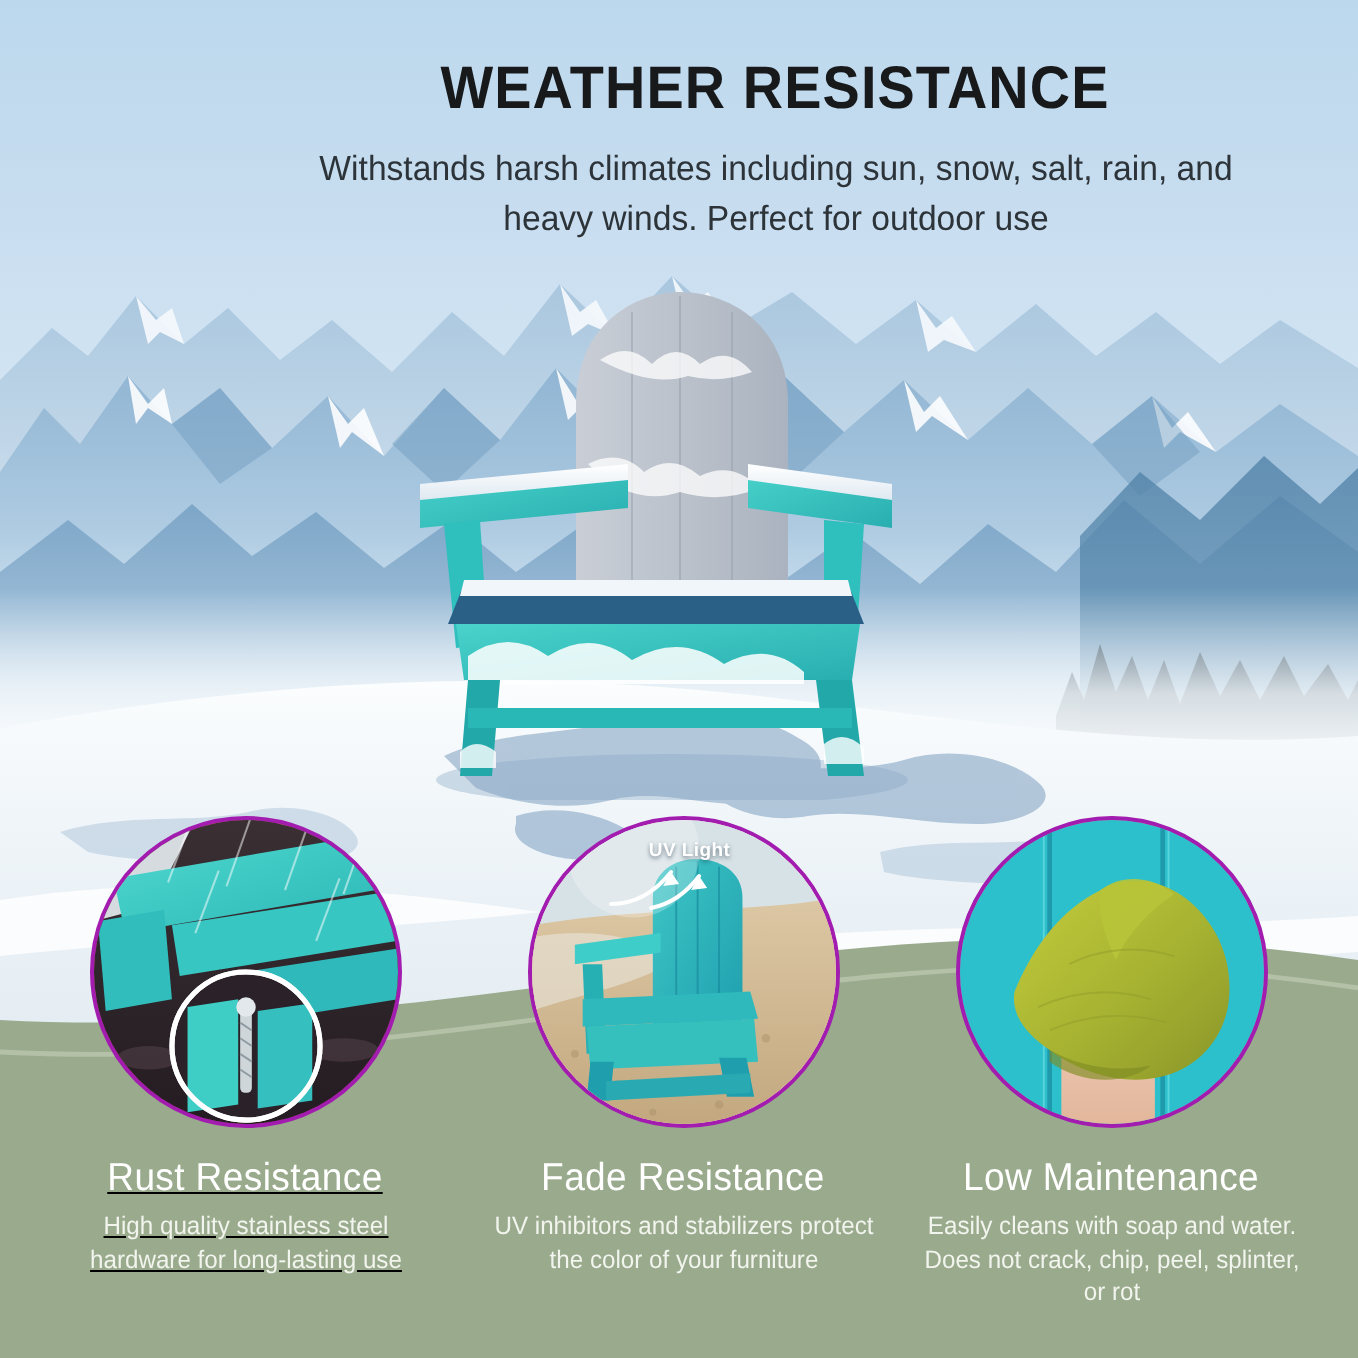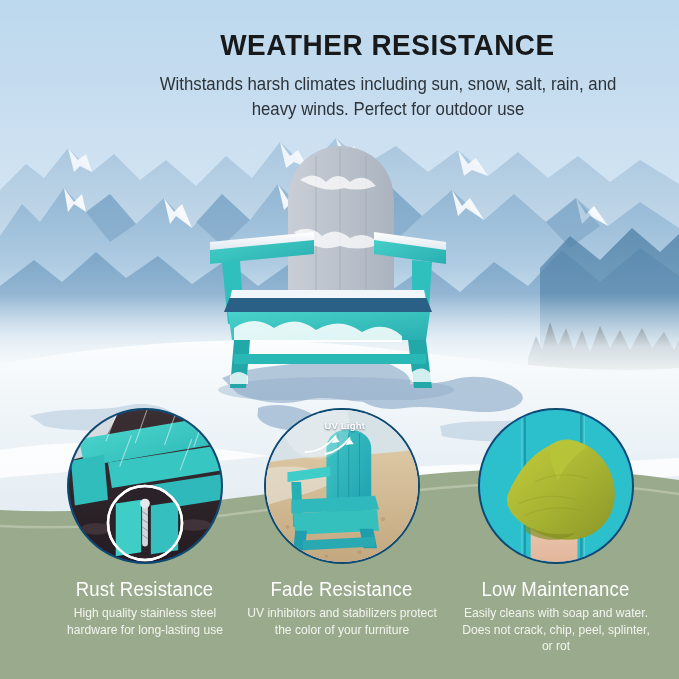--- a/index.html
+++ b/index.html
@@ -42,30 +42,30 @@
   .subtitle{
     margin:10px auto 0;max-width:500px;
     font-size:17.5px;line-height:25px;
     color:#2c3339;font-weight:400;
     transform:scaleX(0.96);
   }
 
   
   .cards{position:absolute;left:0;top:408px;width:679px;height:271px;z-index:40;}
   .card{position:absolute;width:215px;text-align:center;}
-  .card-0{left:37px;}
+  .card-0{left:15px;text-decoration:underline;}
   .card-1{left:234px;}
   .card-2{left:448px;}
 
   .thumb{
     position:relative;width:156px;height:156px;margin:0 auto;
     border-radius:50%;overflow:hidden;
-    border:2px solid #0c4a6e;
+    border:2px solid #a21caf;
     box-sizing:border-box;
-    background:#1d4ed8;
+    background:#ec4899;
   }
   .thumb-inner{position:absolute;inset:0;}
 
   .card-title{
     margin:14px 0 0;font-size:19.5px;line-height:22px;
     color:#ffffff;font-weight:400;letter-spacing:.2px;
     transform:scaleX(0.95);
   }
   .card-desc{
     margin:5px auto 0;max-width:200px;

